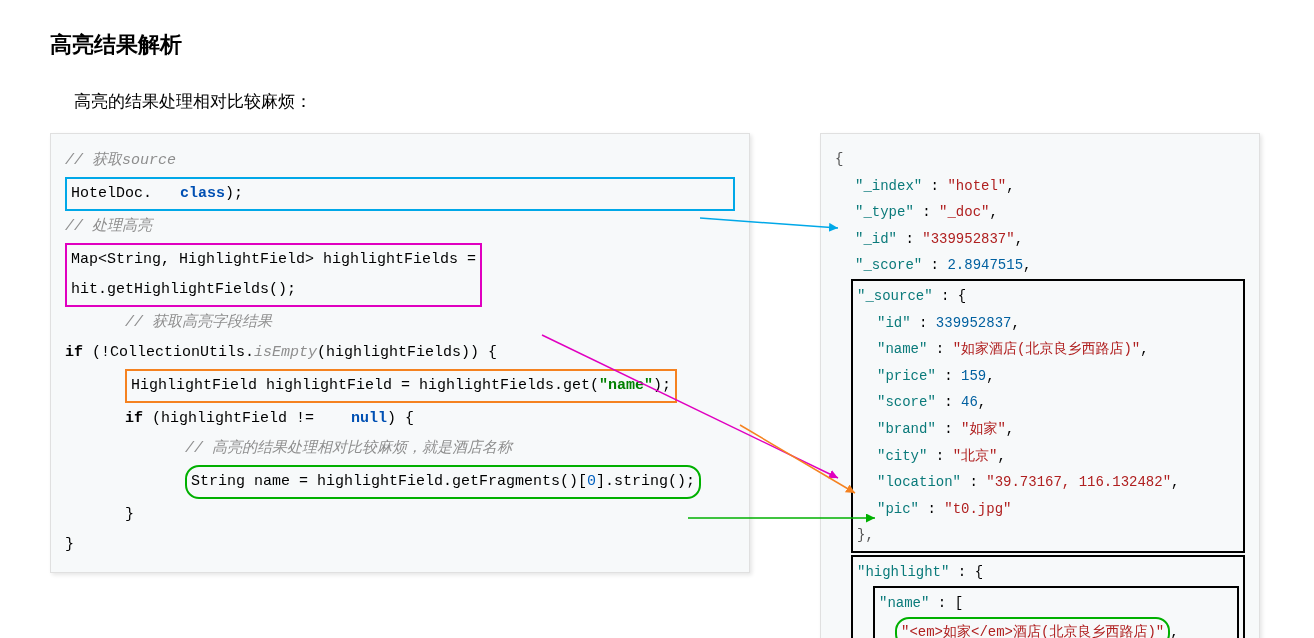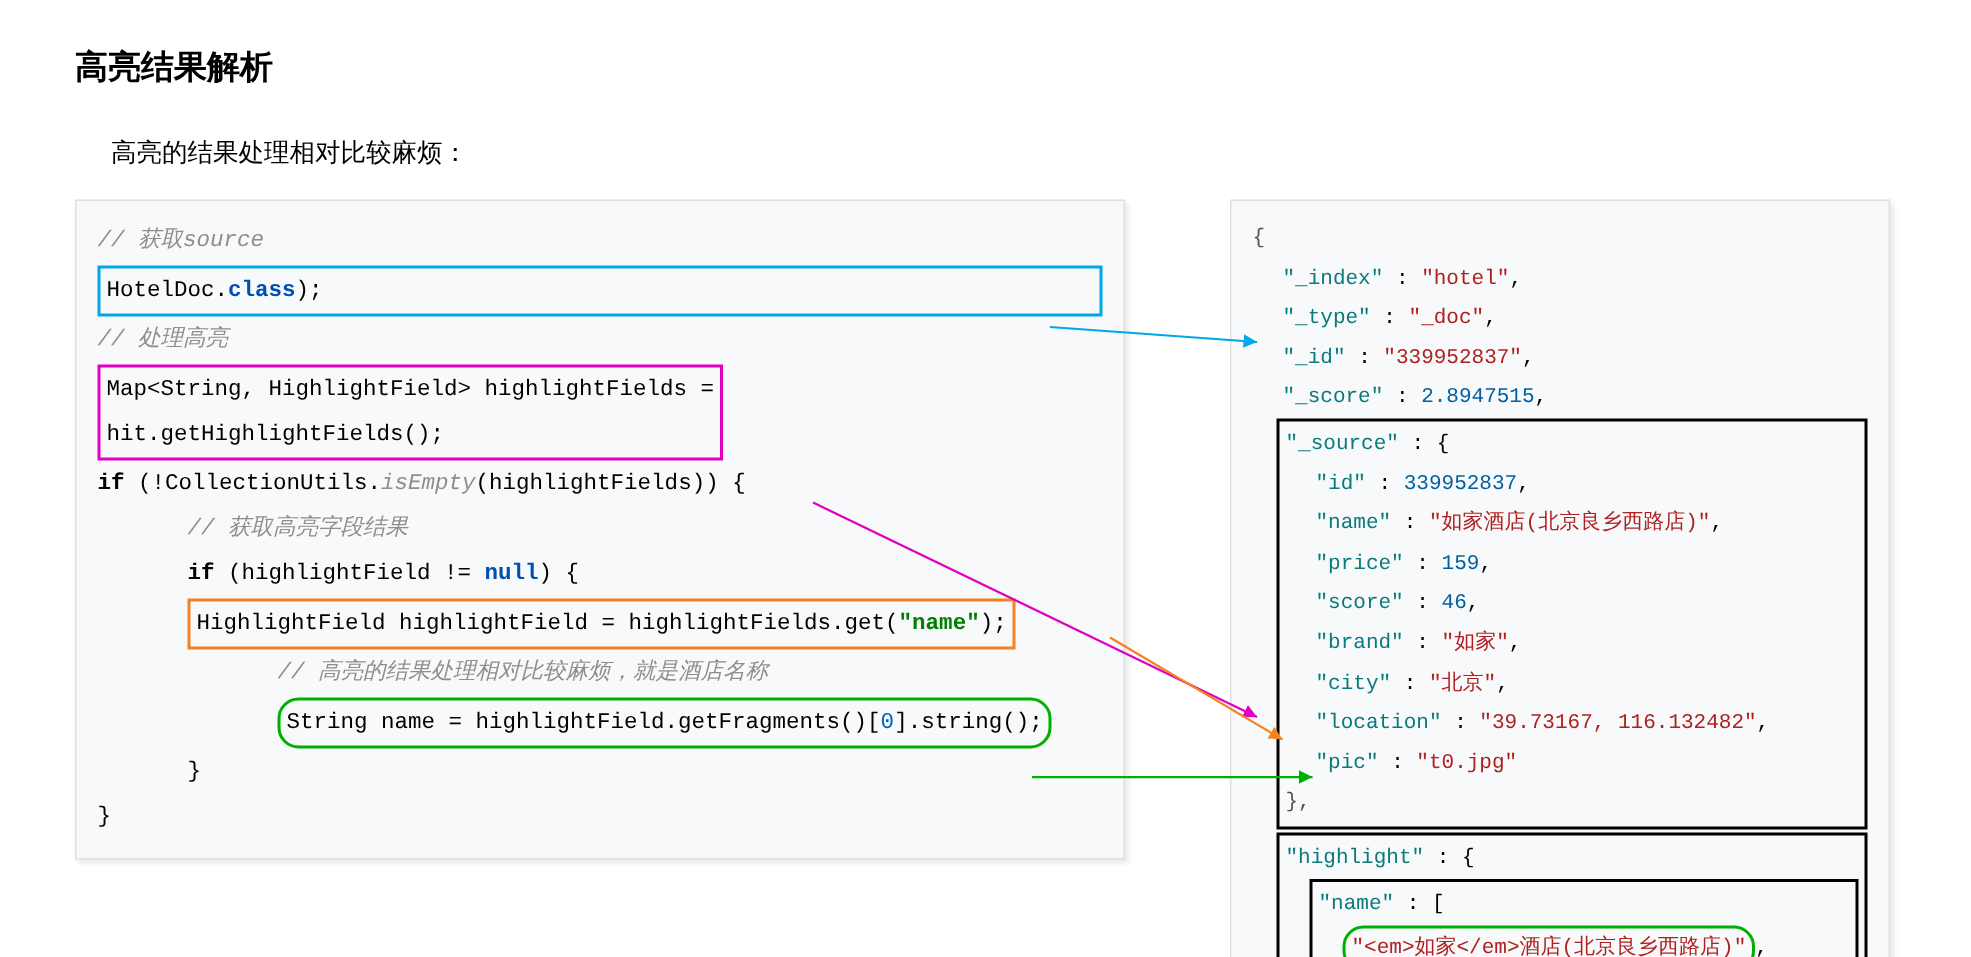--- a/index.html
+++ b/index.html
@@ -21,21 +21,21 @@
     font-family: Consolas, "Courier New", monospace;
     font-size: 15px;
     line-height: 2.0;
     box-shadow: 2px 2px 4px rgba(0,0,0,0.1);
     position: relative;
   }
   .left-block { width: 700px; font-family: Liberation Mono, monospace; }
   .right-block { width: 440px; font-size: 14px; line-height: 1.9; }
   .comment { color: #8e8e8e; font-style: italic; }
   .kw { font-weight: bold; }
-  .em-blue { color: #0050b3; font-weight: bold; }
+  .em-blue { color: #0050b3; font-weight: bold; margin-left: 28px; }
   .em-green { color: #008000; font-weight: bold; }
   .num { color: #0060c0; }
   .jkey { color: #0a7a7a; }
   .jstr { color: #b02020; }
   .jnum { color: #0060a0; }
   .jbr { color: #555; }
   .box {
     border: 2px solid;
     display: inline-block;
     padding: 0 4px;
@@ -63,28 +63,28 @@
   <div class="code-block left-block">
     <div><span class="comment">// 获取source</span></div>
     <div class="box box-blue" style="width:100%;">
       <div><span>HotelDoc.</span><span class="em-blue">class</span><span>);</span></div>
     </div>
     <div><span class="comment">// 处理高亮</span></div>
     <div class="box box-magenta">
       <div>Map&lt;String, HighlightField&gt; highlightFields =</div>
       <div>hit.getHighlightFields();</div>
     </div>
+    <div style="padding-left:60px;"><span class="comment">// 获取高亮字段结果</span></div>
     <div><span class="kw">if</span><span> (!CollectionUtils.</span><span class="comment" style="font-style:italic;">isEmpty</span><span>(highlightFields)) {</span></div>
-    <div style="padding-left:60px;"><span class="comment">// 获取高亮字段结果</span></div>
-    <div style="padding-left:60px;"><span class="kw">if</span><span> (highlightField != </span><span class="em-blue">null</span><span>) {</span></div>
     <div style="padding-left:60px;">
       <span class="box box-orange">
         <span>HighlightField highlightField = highlightFields.get(</span><span class="em-green">"name"</span><span>);</span>
       </span>
     </div>
+    <div style="padding-left:60px;"><span class="kw">if</span><span> (highlightField != </span><span class="em-blue">null</span><span>) {</span></div>
     <div style="padding-left:120px;"><span class="comment">// 高亮的结果处理相对比较麻烦，就是酒店名称</span></div>
     <div style="padding-left:120px;">
       <span class="box box-green">
         <span>String name = highlightField.getFragments()[</span><span class="num">0</span><span>].string();</span>
       </span>
     </div>
     <div style="padding-left:60px;">}</div>
     <div>}</div>
   </div>
 

